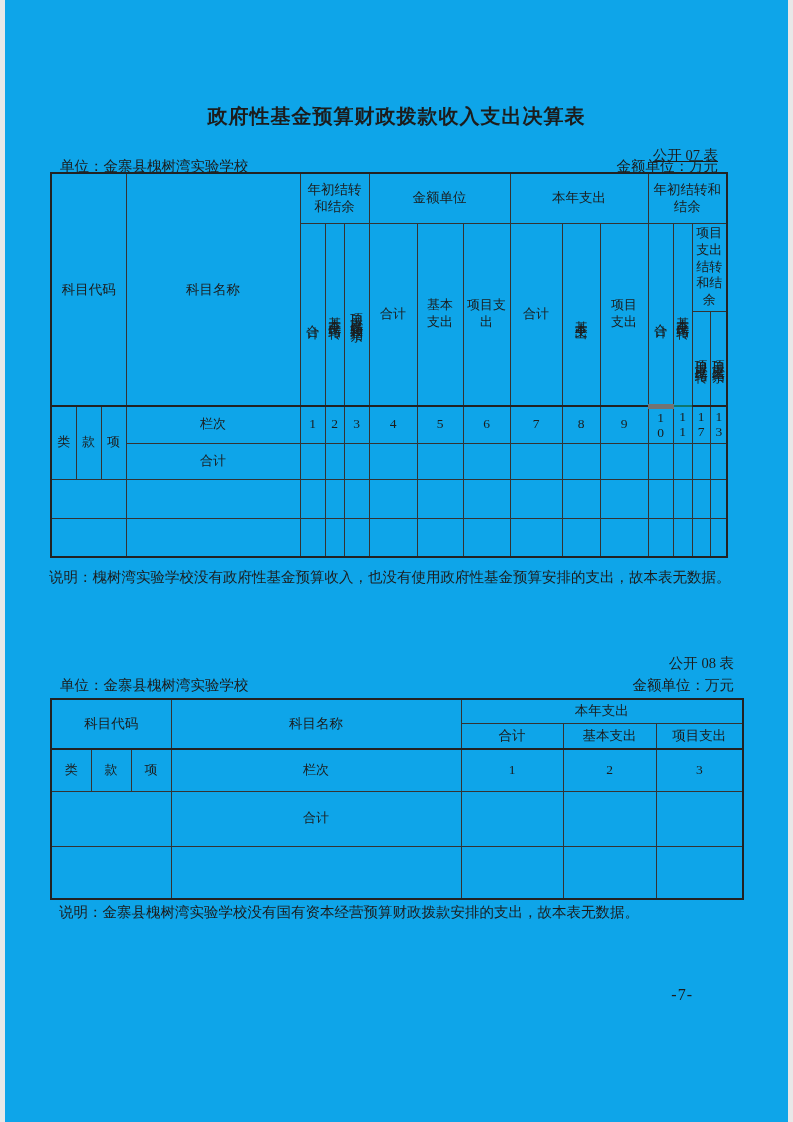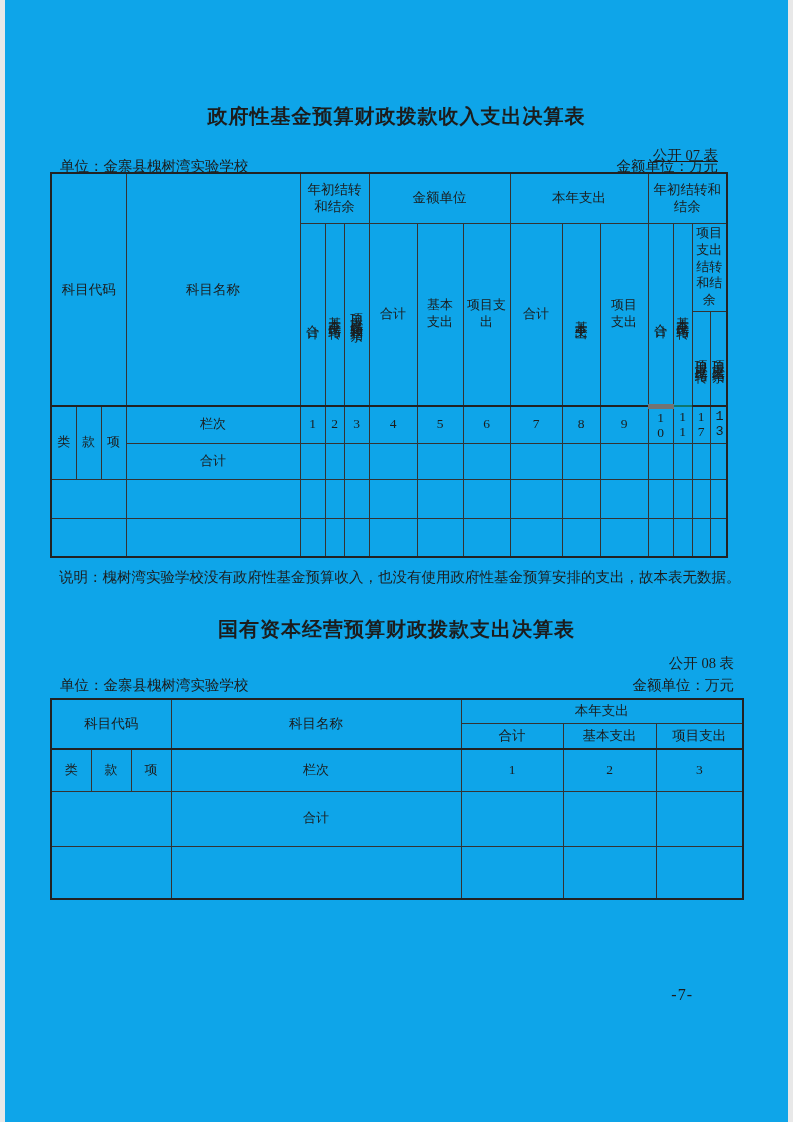--- a/index.html
+++ b/index.html
@@ -120,21 +120,21 @@
       <td class="numcell" style="border-top:2px solid #222;">3</td>
       <td class="numcell" style="border-top:2px solid #222;">4</td>
       <td class="numcell" style="border-top:2px solid #222;">5</td>
       <td class="numcell" style="border-top:2px solid #222;">6</td>
       <td class="numcell" style="border-top:2px solid #222;">7</td>
       <td class="numcell" style="border-top:2px solid #222;">8</td>
       <td class="numcell" style="border-top:2px solid #222;">9</td>
       <td class="numcell" style="border-top:5px solid #737373; padding:0 6px;">10</td>
       <td class="numcell" style="border-top:2px solid #0f766e;">11</td>
       <td class="numcell" style="border-top:2px solid #222;">17</td>
-      <td class="numcell" style="border-top:2px solid #222;font-family:Liberation Mono, monospace;">13</td>
+      <td class="numcell" style="border-top:2px solid #222;">13</td>
     </tr>
     <tr style="height:36px;">
       <td>合计</td>
       <td></td>
           <td></td>
       <td></td>
           <td></td>
       <td></td>
           <td></td>
       <td></td>
@@ -175,23 +175,22 @@
           <td></td>
       <td></td>
           <td></td>
       <td></td>
           <td></td>
       <td></td>
     </tr>
   </tbody>
     </table>
 
-  <div class="note" style="top:568px; left:54px;">说明：槐树湾实验学校没有政府性基金预算收入，也没有使用政府性基金预算安排的支出，故本表无数据。</div>
-
-  <div class="doc-title" style="top:616px;">国有资本经营预算财政拨款支出决算表</div>
+  <div class="note" style="top:568px; left:44px;">说明：槐树湾实验学校没有政府性基金预算收入，也没有使用政府性基金预算安排的支出，故本表无数据。</div>
+
   <div class="meta right" style="top:654px; right:54px;">公开 08 表</div>
   <div class="meta" style="top:676px; left:55px;">单位：金寨县槐树湾实验学校</div>
   <div class="meta right" style="top:676px; right:54px;">金额单位：万元</div>
 
   <table style="left:45px; top:698px; width:692px;">
     <colgroup>
       <col style="width:40px">
         <col style="width:40px">
         <col style="width:40px">
       <col style="width:290px">
@@ -229,16 +228,17 @@
     <tr style="height:53px;">
       <td colspan="3"></td>
       <td></td>
       <td></td>
       <td></td>
       <td></td>
     </tr>
   </tbody>
     </table>
 
+  <div class="note" style="top:903px; left:54px;">说明：金寨县槐树湾实验学校没有国有资本经营预算财政拨款安排的支出，故本表无数据。</div>
 
   <div class="pageno" style="top:986px; right:95px;">-7-</div>
 
 </div>
 
 </body></html>

